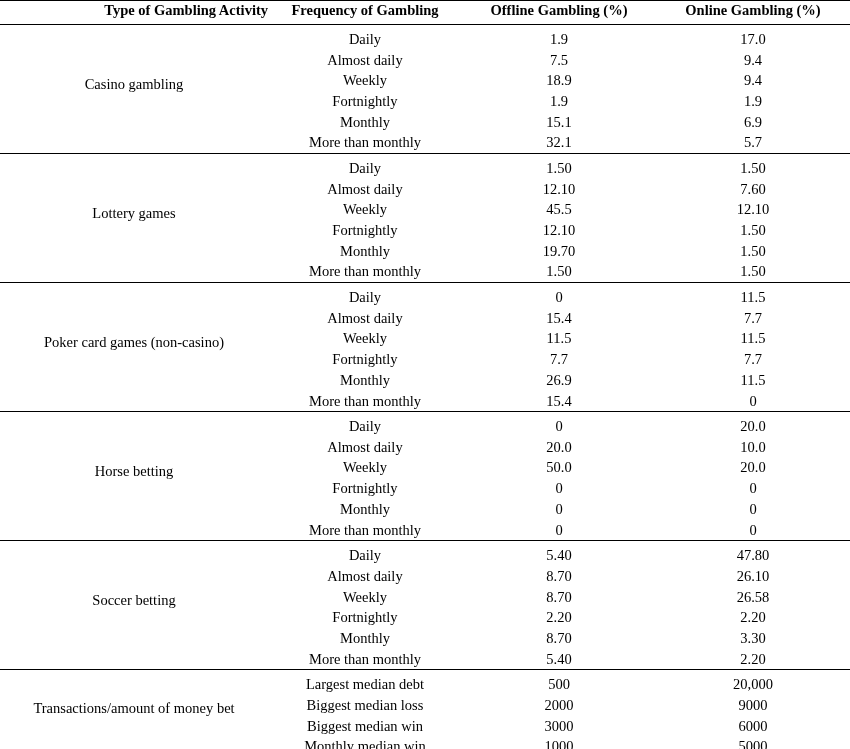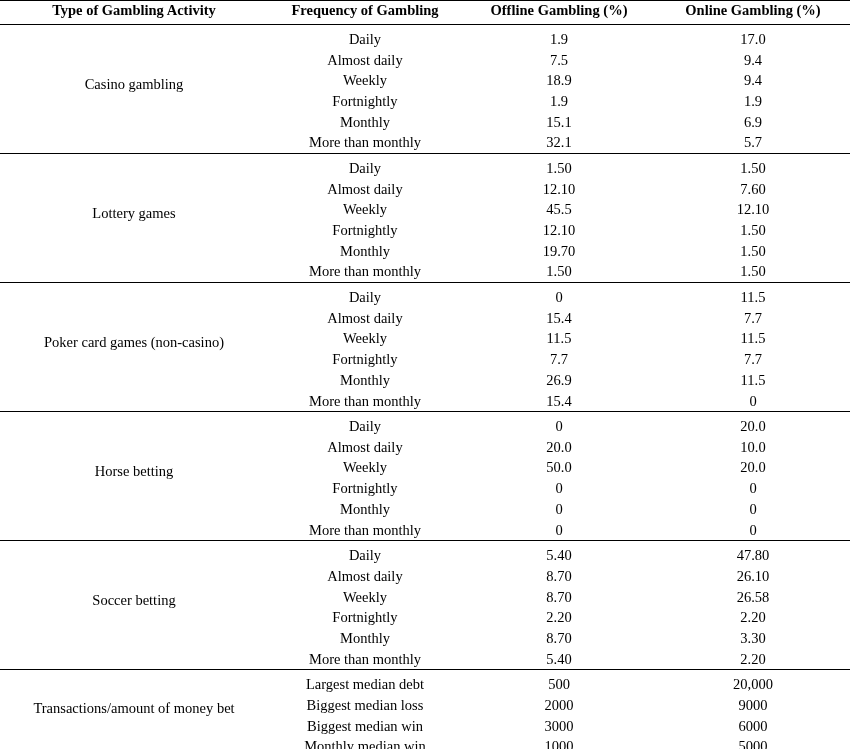--- a/index.html
+++ b/index.html
@@ -31,21 +31,21 @@
     font-family: "Liberation Serif", serif;
     font-weight: bold;
     font-size: 14.5px;
     padding: 1px 0 5px 0;
     text-align: center;
     border-top: 1.6px solid #000;
     border-bottom: 1.1px solid #000;
     white-space: nowrap;
   }
   thead th.left-head {
-    text-align: center;
+    text-align: right;
   }
   tbody td {
     font-size: 14.5px;
     line-height: 1.0;
     padding: 3.1px 0 3.1px 0;
     text-align: center;
     vertical-align: middle;
   }
   tbody td.activity {
     text-align: center;

